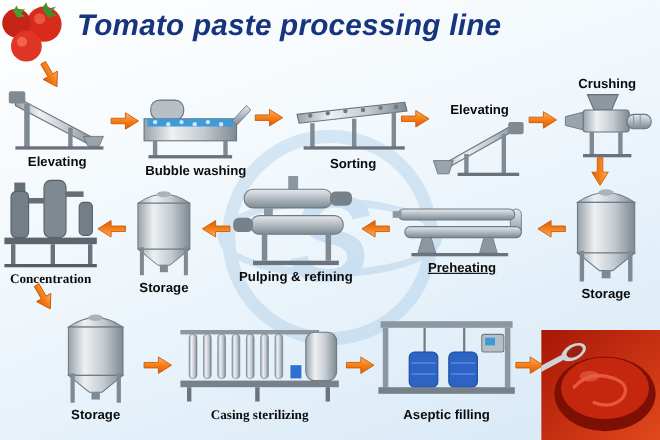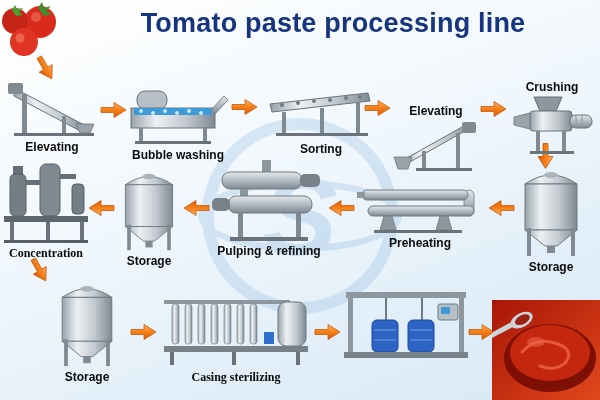--- a/index.html
+++ b/index.html
@@ -4,29 +4,29 @@
 <style>
   * { box-sizing: border-box; }
   html, body { margin: 0; padding: 0; background: #ffffff; }
   .canvas {
     position: relative; width: 600px; height: 400px; overflow: hidden;
     font-family: "Liberation Sans", sans-serif;
     background: linear-gradient(160deg, #ffffff 0%, #f0f7fc 45%, #d6e8f6 100%);
   }
   .title {
     position: absolute; top: 8px; left: 70px; width: 526px;
-    text-align: center; font-size: 27px; line-height: 1.15;
-    font-weight: bold; color: #16357e; letter-spacing: .2px;
+    text-align: left; font-size: 27px; line-height: 1.15;
+    font-weight: bold; font-style: italic; color: #16357e; letter-spacing: .2px;
   }
   .step { position: absolute; display: flex; flex-direction: column; align-items: center; }
   .step .label {
     font-size: 12px; font-weight: 600; color: #0b0b0b;
     white-space: nowrap; margin-top: 2px; line-height: 1.2;
   }
-  .step.label-top .label { margin-top: 16px; margin-bottom: 1px; }
+  .step.label-top .label { margin-top: 5px; margin-bottom: 1px; }
   .icon svg { display: block; }
   .arrow { position: absolute; width: 27px; height: 20px; }
   .arrow svg { display: block; width: 100%; height: 100%; }
   .arrow.left { transform: rotate(180deg); }
   .arrow.down { transform: rotate(90deg); }
   .arrow.diag { transform: rotate(60deg); }
   .watermark {
     position: absolute; left: 202px; top: 118px; width: 196px; height: 196px;
     opacity: .25; pointer-events: none; display: flex; align-items: center; justify-content: center;
   }
@@ -257,21 +257,21 @@
         <rect x="8" y="14" width="52" height="46" fill="url(#steelH)" stroke="#6f7a82" stroke-width="1"></rect>
         <polygon points="8,60 60,60 40,76 28,76" fill="url(#steelH)" stroke="#6f7a82" stroke-width="1"></polygon>
         <line x1="12" y1="58" x2="12" y2="86" stroke="#7f8a92" stroke-width="4"></line>
         <line x1="56" y1="58" x2="56" y2="86" stroke="#7f8a92" stroke-width="4"></line>
         <rect x="30" y="76" width="8" height="7" fill="#7f8a92"></rect>
       </svg>
     </div>
     <div class="label">Storage</div>
   </div>
 
-  <div class="step" style="left:356px;top:182px;width:128px;">
+  <div class="step" style="left:356px;top:182px;width:128px;text-decoration:underline;">
     <div class="icon">
       <svg width="128" height="52" viewBox="0 0 128 52">
         <rect x="108" y="8" width="10" height="26" rx="5" fill="url(#steelV)" stroke="#6f7a82" stroke-width=".8"></rect>
         <rect x="6" y="8" width="106" height="10" rx="5" fill="url(#steelV)" stroke="#6f7a82" stroke-width="1"></rect>
         <rect x="12" y="24" width="106" height="10" rx="5" fill="url(#steelV)" stroke="#6f7a82" stroke-width="1"></rect>
         <rect x="1" y="10" width="8" height="6" fill="#8d979f"></rect>
         <polygon points="28,34 36,34 40,48 24,48" fill="#8d979f" stroke="#6f7a82" stroke-width=".8"></polygon>
         <polygon points="84,34 92,34 96,48 80,48" fill="#8d979f" stroke="#6f7a82" stroke-width=".8"></polygon>
         <rect x="18" y="48" width="88" height="3" fill="#6a737b"></rect>
       </svg>
@@ -379,20 +379,21 @@
         <line x1="34" y1="42" x2="56" y2="42" stroke="#5b8ada" stroke-width="1.5"></line>
         <line x1="34" y1="52" x2="56" y2="52" stroke="#5b8ada" stroke-width="1.5"></line>
         <rect x="68" y="32" width="26" height="32" rx="5" fill="#2c63c4" stroke="#1c4a9e" stroke-width="1"></rect>
         <line x1="70" y1="42" x2="92" y2="42" stroke="#5b8ada" stroke-width="1.5"></line>
         <line x1="70" y1="52" x2="92" y2="52" stroke="#5b8ada" stroke-width="1.5"></line>
         <rect x="98" y="16" width="20" height="16" rx="2" fill="#b7bfc6" stroke="#6f7a82" stroke-width="1"></rect>
         <rect x="101" y="19" width="9" height="7" fill="#3e9bd8"></rect>
         <rect x="4" y="64" width="124" height="6" fill="#77818a"></rect>
       </svg>
     </div>
+    <div class="label">Aseptic filling</div>
   </div>
 
   <div class="step" style="left:492px;top:300px;">
     <div class="icon">
       <svg width="108" height="100" viewBox="0 0 108 100">
         <rect x="0" y="0" width="108" height="100" fill="url(#redBg)"></rect>
         <ellipse cx="58" cy="58" rx="46" ry="34" fill="#7e0f04"></ellipse>
         <ellipse cx="58" cy="53" rx="40" ry="28" fill="#c5270e"></ellipse>
         <path d="M30 52 q14 -16 36 -8 q16 6 8 18 q-10 10 -26 4" fill="none" stroke="#e8573a" stroke-width="3" stroke-linecap="round"></path>
         <ellipse cx="44" cy="42" rx="9" ry="5" fill="#e8604a" opacity=".6"></ellipse>

